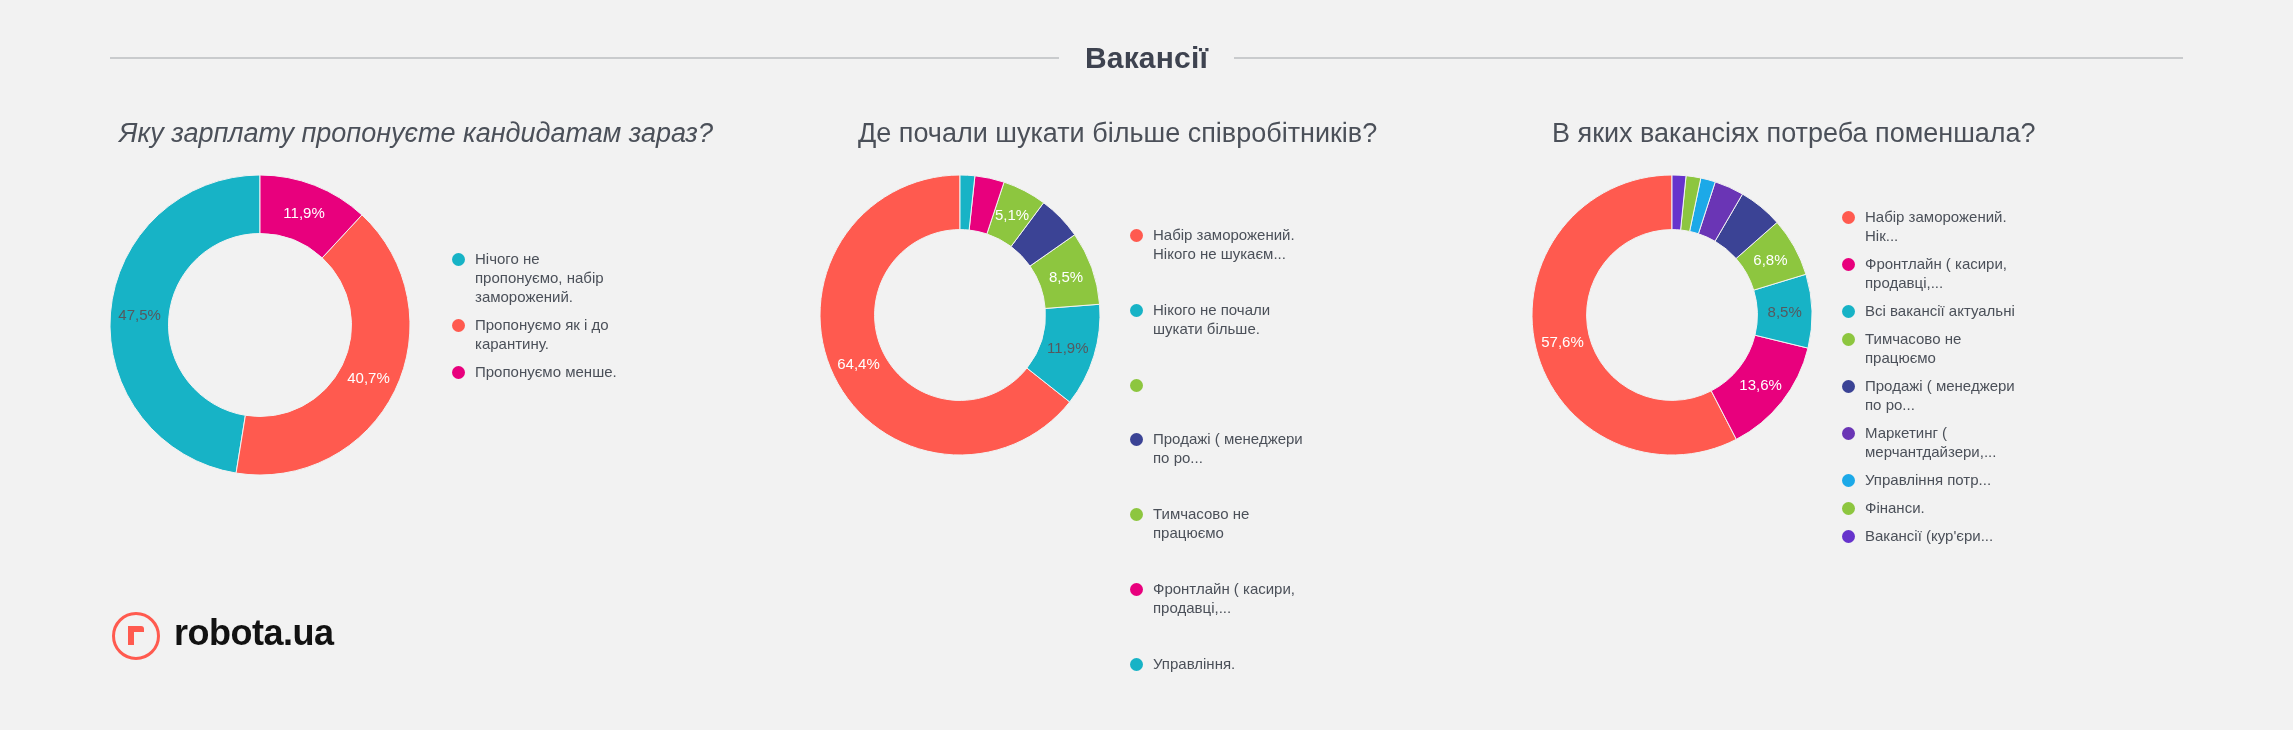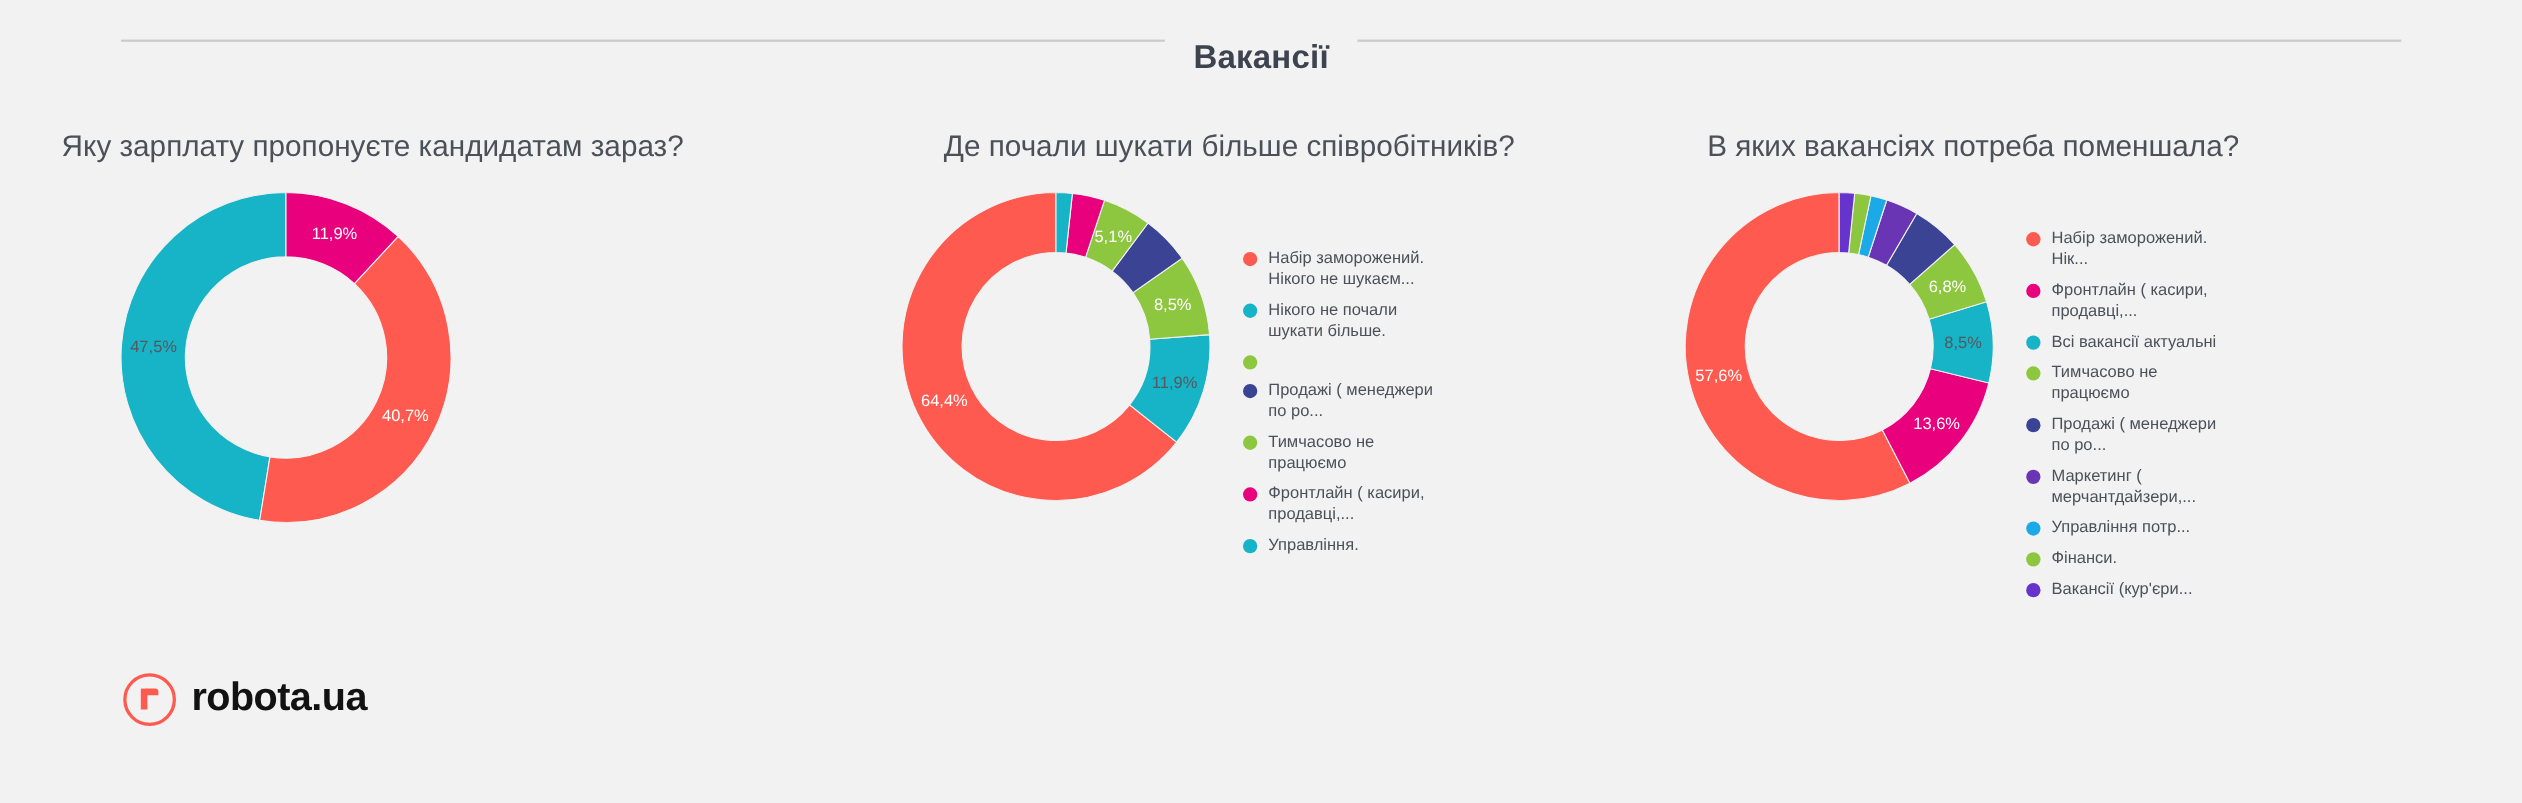--- a/index.html
+++ b/index.html
@@ -17,20 +17,21 @@
   }
 
   
   .header {
     position: absolute;
     top: 36px;
     left: 0;
     width: 2293px;
     height: 44px;
     display: flex;
+    align-items: center;
     justify-content: center;
     gap: 26px;
   }
   .header .rule {
     flex: 1 1 auto;
     height: 2px;
     background: #c9cbcd;
   }
   .header .rule.left  { margin-left: 110px; }
   .header .rule.right { margin-right: 110px; }
@@ -56,21 +57,21 @@
   }
   .panel-1 { width: 790px; }
   .panel-2 { width: 720px; }
   .panel-3 { width: 783px; }
 
   .panel-title {
     font-size: 27px;
     color: #4b5059;
     white-space: nowrap;
   }
-  .panel-1 .panel-title { margin-left: 56px; }
+  .panel-1 .panel-title { margin-left: 119px; font-style: italic; }
   .panel-2 .panel-title { margin-left: 68px; }
   .panel-3 .panel-title { margin-left: 42px; }
 
   .panel-body {
     display: flex;
     align-items: flex-start;
     margin-top: 26px;
   }
 
   
@@ -166,20 +167,34 @@
     <div class="panel-body">
       <div class="donut-wrap" style="margin-left: 110px;">
           <svg width="300" height="300" viewBox="0 0 300 300">
             <path d="M 149.99999999999997 0 A 150 150 0 0 0 126.09321161212301 298.0826305444946 L 135.41685908339505 240.33040463214166 A 91.5 91.5 0 0 1 149.99999999999997 58.5 Z" fill="#17B3C6" stroke="#f2f2f2" stroke-width="1"></path>
             <text x="29.63648912816349" y="145.3466197316539" text-anchor="middle" class="slice-label dark">47,5%</text>
             <path d="M 126.09321161212301 298.0826305444946 A 150 150 0 0 0 251.9108223701008 39.93554486642945 L 212.16560164576148 82.86068236852196 A 91.5 91.5 0 0 1 135.41685908339505 240.33040463214166 Z" fill="#FF5A4F" stroke="#f2f2f2" stroke-width="1"></path>
             <text x="258.544143870572" y="207.90303707165185" text-anchor="middle" class="slice-label">40,7%</text>
             <path d="M 251.9108223701008 39.93554486642945 A 150 150 0 0 0 150.0000000000001 0 L 150.00000000000006 58.5 A 91.5 91.5 0 0 1 212.16560164576148 82.86068236852196 Z" fill="#E8007D" stroke="#f2f2f2" stroke-width="1"></path>
             <text x="194.0561273792318" y="42.5739347822539" text-anchor="middle" class="slice-label">11,9%</text>
           </svg>
+        </div>
+      <div class="legend" style="margin-left: 42px; margin-top: 74px;">
+          <div class="legend-item">
+            <span class="legend-dot" style="background: rgb(23, 179, 198);"></span>
+            <span class="legend-text">Нічого не пропонуємо, набір заморожений.</span>
+          </div>
+          <div class="legend-item">
+            <span class="legend-dot" style="background: rgb(255, 90, 79);"></span>
+            <span class="legend-text">Пропонуємо як і до карантину.</span>
+          </div>
+          <div class="legend-item">
+            <span class="legend-dot" style="background: rgb(232, 0, 125);"></span>
+            <span class="legend-text">Пропонуємо менше.</span>
+          </div>
         </div>
     </div>
   </div>
 
   <div class="panel panel-2">
     <div class="panel-title">Де почали шукати більше співробітників?</div>
 
   <div class="panel-body">
         <div class="donut-wrap" style="margin-left: 30px;">
           <svg width="280" height="280" viewBox="0 0 280 280">
@@ -189,21 +204,21 @@
             <text x="247.77956681015897" y="177.9371367640613" text-anchor="middle" class="slice-label dark">11,9%</text>
             <path d="M 279.58633591938604 129.24570668986945 A 140 140 0 0 0 254.71627809215613 59.74929569976909 L 209.97692963621523 91.04707037685915 A 85.39999999999999 85.39999999999999 0 0 1 225.14766491082548 133.43988108082038 Z" fill="#8DC63F" stroke="#f2f2f2" stroke-width="1"></path>
             <text x="246.11015415576878" y="107.02731001049588" text-anchor="middle" class="slice-label">8,5%</text>
             <path d="M 254.71627809215613 59.74929569976909 A 140 140 0 0 0 223.63483261965646 27.727052355956886 L 191.01724789799044 71.51350193713371 A 85.39999999999999 85.39999999999999 0 0 1 209.97692963621523 91.04707037685915 Z" fill="#3B4395" stroke="#f2f2f2" stroke-width="1"></path>
             <path d="M 223.63483261965646 27.727052355956886 A 140 140 0 0 0 184.0555747314342 7.11242971939393 L 166.87390058617487 58.938582128830305 A 85.39999999999999 85.39999999999999 0 0 1 191.01724789799044 71.51350193713371 Z" fill="#8DC63F" stroke="#f2f2f2" stroke-width="1"></path>
             <text x="192.06085491239077" y="45.04522329677789" text-anchor="middle" class="slice-label">5,1%</text>
             <path d="M 184.0555747314342 7.11242971939393 A 140 140 0 0 0 154.91070761233235 0.7962974684238588 L 149.09553164352272 55.08574145573857 A 85.39999999999999 85.39999999999999 0 0 1 166.87390058617487 58.938582128830305 Z" fill="#E8007D" stroke="#f2f2f2" stroke-width="1"></path>
             <path d="M 154.91070761233235 0.7962974684238588 A 140 140 0 0 0 140.00000000000003 0 L 140.00000000000003 54.60000000000001 A 85.39999999999999 85.39999999999999 0 0 1 149.09553164352272 55.08574145573857 Z" fill="#17B3C6" stroke="#f2f2f2" stroke-width="1"></path>
           </svg>
         </div>
-        <div class="legend" style="margin-left: 30px; margin-top: 50px;">
+        <div class="legend" style="margin-left: 30px; margin-top: 50px; gap: 28px;">
           <div class="legend-item">
             <span class="legend-dot" style="background: rgb(255, 90, 79);"></span>
             <span class="legend-text">Набір заморожений. Нікого не шукаєм...</span>
           </div>
           <div class="legend-item">
             <span class="legend-dot" style="background: rgb(23, 179, 198);"></span>
             <span class="legend-text">Нікого не почали шукати більше.</span>
           </div>
           <div class="legend-item">
             <span class="legend-dot" style="background: rgb(141, 198, 63);"></span>

